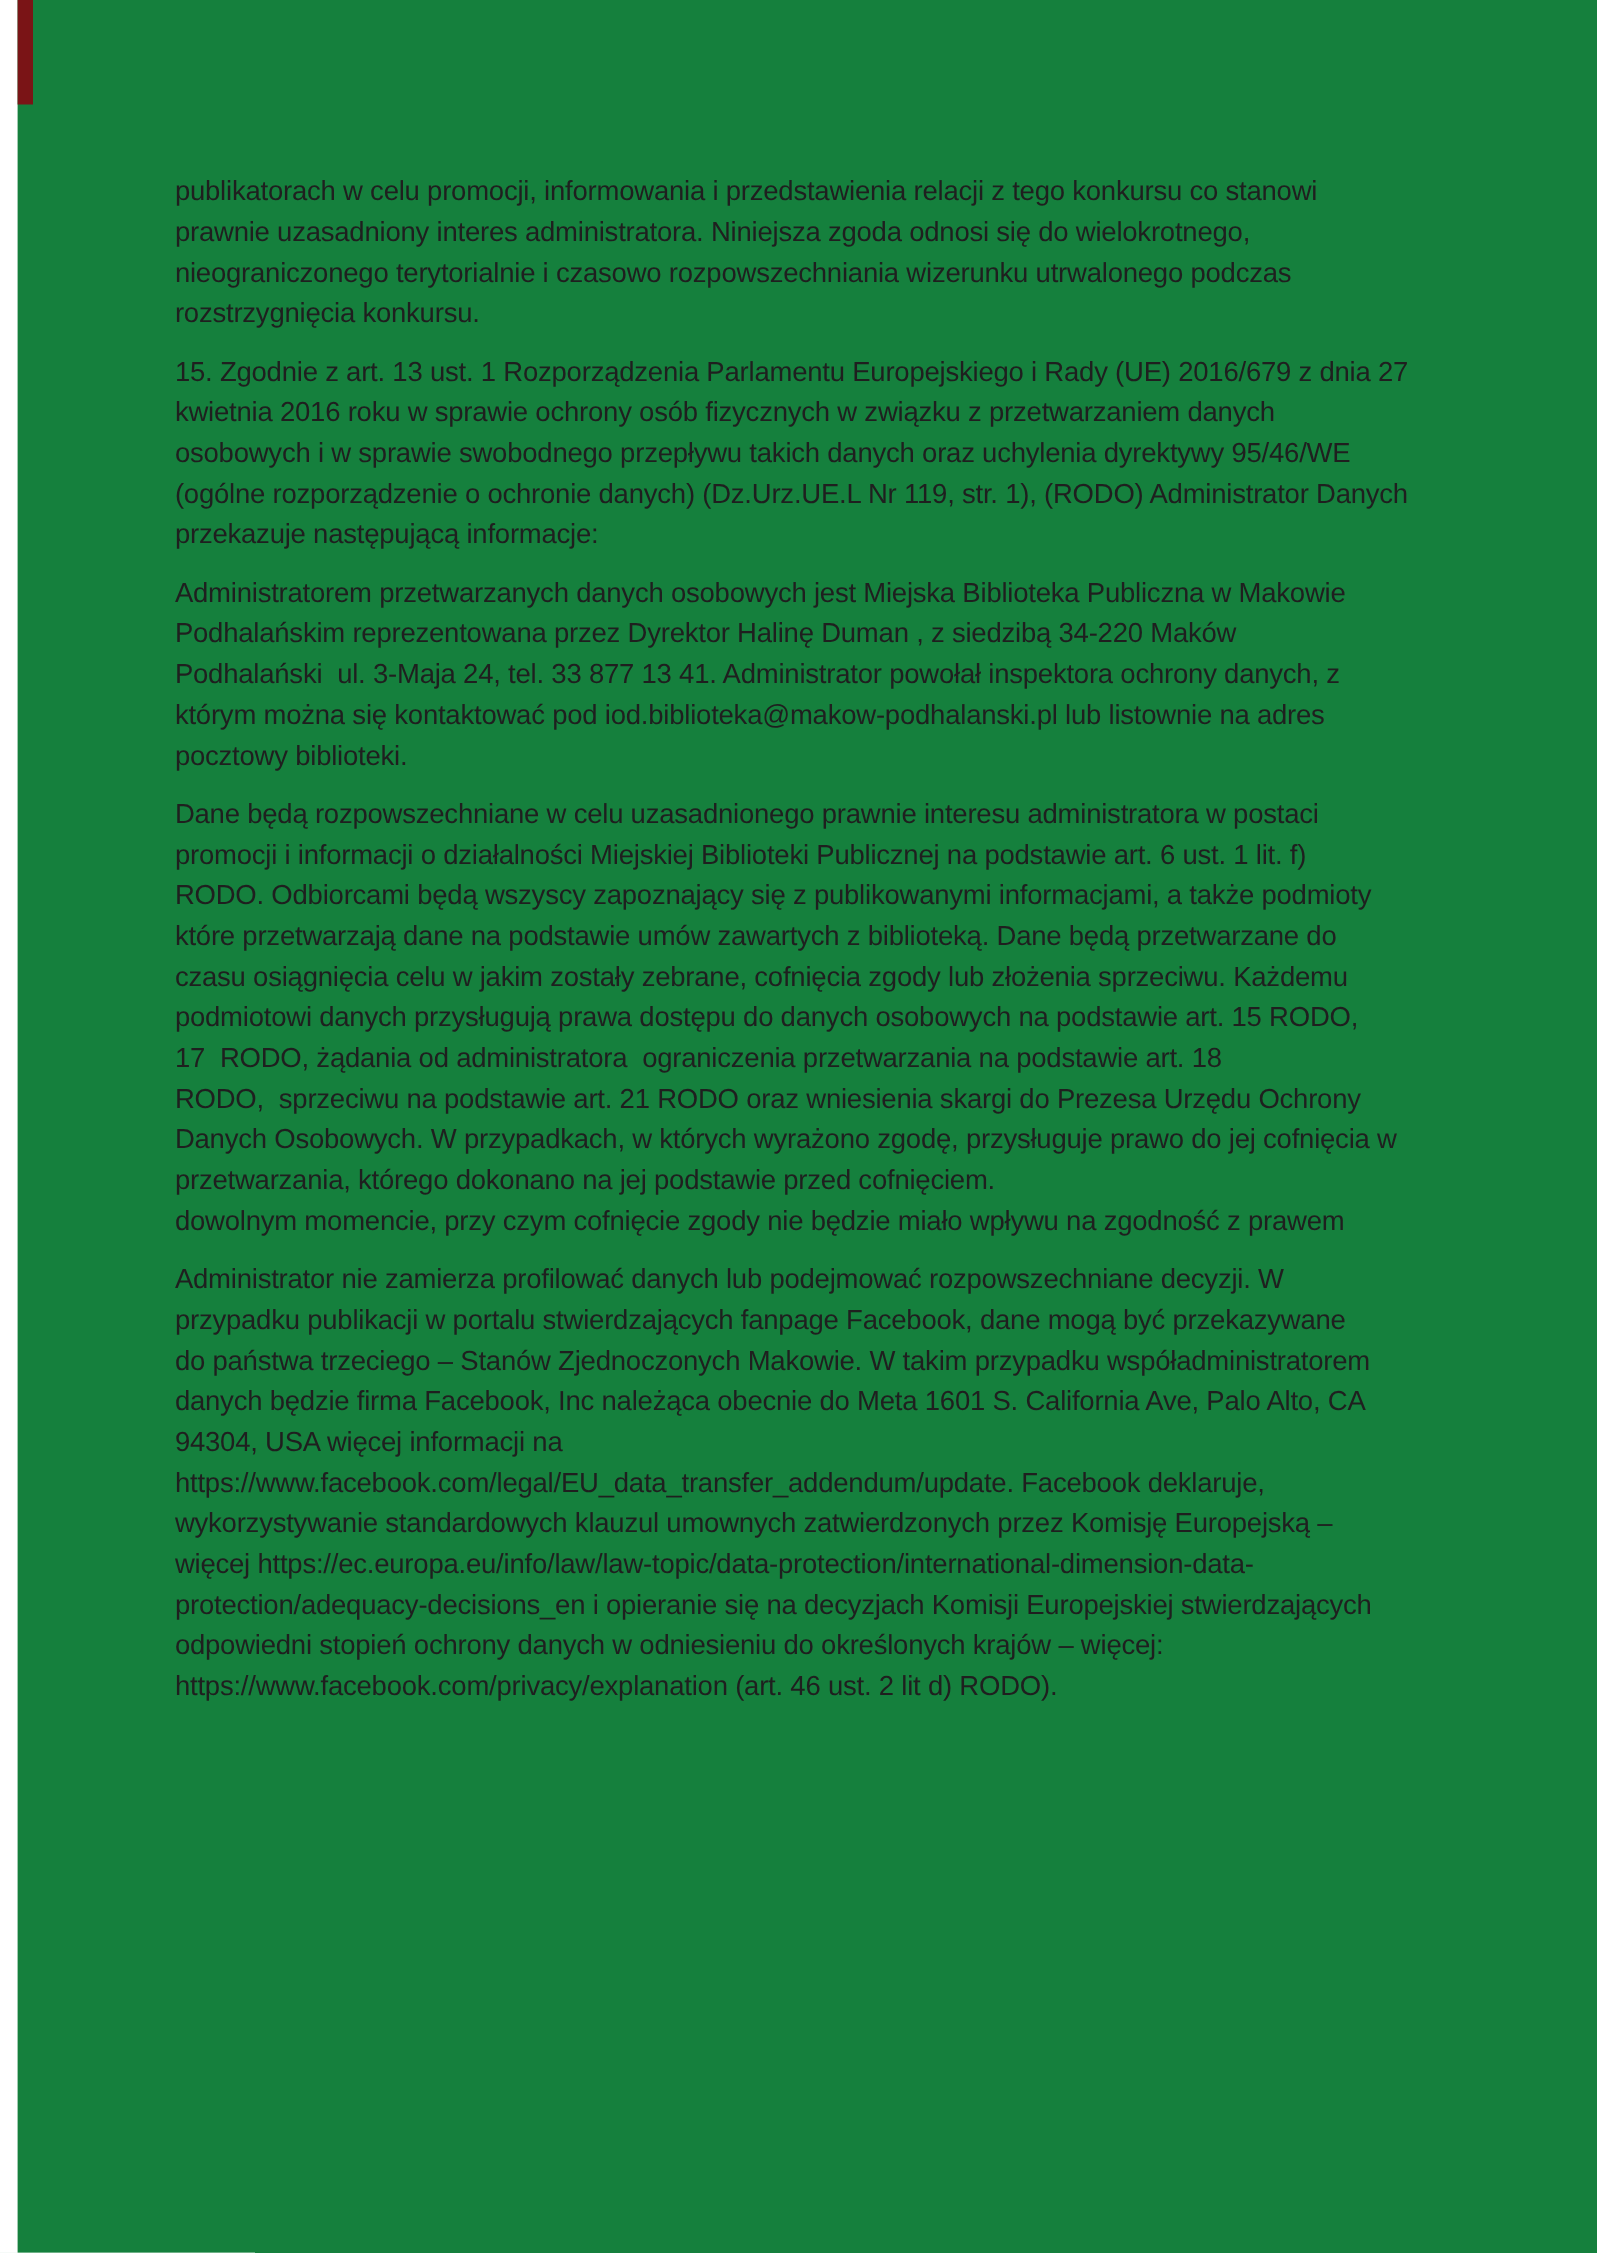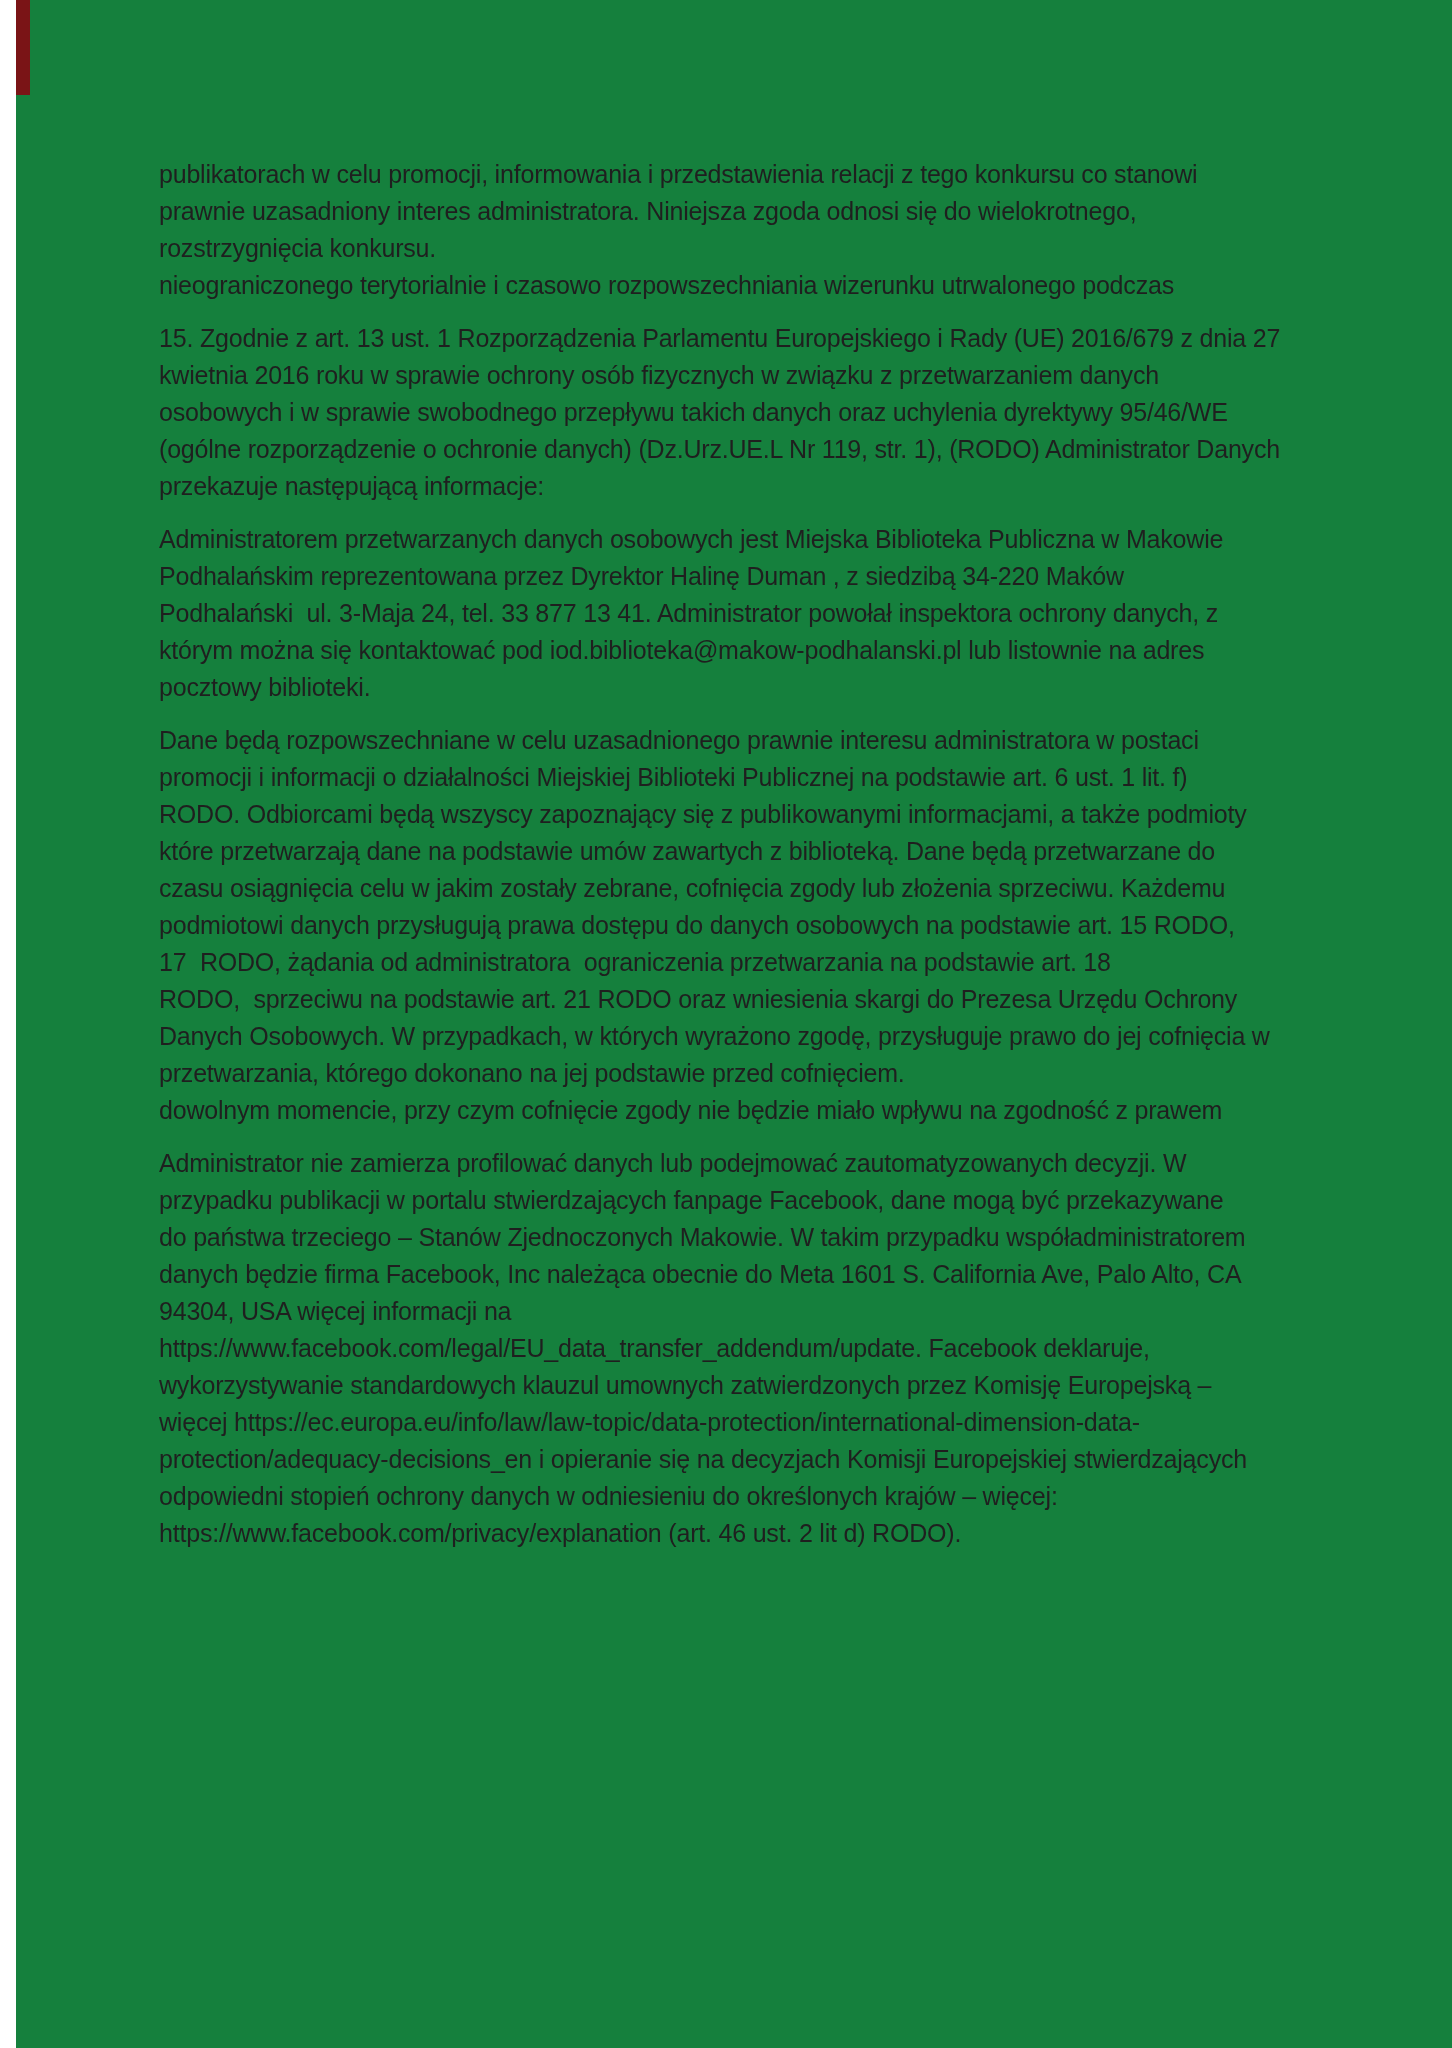--- a/index.html
+++ b/index.html
@@ -52,22 +52,22 @@
 
 <div class="page">
 
   <div class="edge-mark" style="background: rgb(122, 20, 22);"></div>
 
   <div class="doc-body" style="color: rgb(31, 31, 31);">
 
     <div class="paragraph">
       <div class="line">publikatorach w celu promocji, informowania i przedstawienia relacji z tego konkursu co stanowi</div>
       <div class="line">prawnie uzasadniony interes administratora. Niniejsza zgoda odnosi się do wielokrotnego,</div>
+      <div class="line">nieograniczonego terytorialnie i czasowo rozpowszechniania wizerunku utrwalonego podczas</div>
       <div class="line">rozstrzygnięcia konkursu.</div>
-      <div class="line">nieograniczonego terytorialnie i czasowo rozpowszechniania wizerunku utrwalonego podczas</div>
     </div>
 
     <div class="paragraph">
       <div class="line">15. Zgodnie z art. 13 ust. 1 Rozporządzenia Parlamentu Europejskiego i Rady (UE) 2016/679 z dnia 27</div>
       <div class="line">kwietnia 2016 roku w sprawie ochrony osób fizycznych w związku z przetwarzaniem danych</div>
       <div class="line">osobowych i w sprawie swobodnego przepływu takich danych oraz uchylenia dyrektywy 95/46/WE</div>
       <div class="line">(ogólne rozporządzenie o ochronie danych) (Dz.Urz.UE.L Nr 119, str. 1), (RODO) Administrator Danych</div>
       <div class="line">przekazuje następującą informacje:</div>
     </div>
 
@@ -87,21 +87,21 @@
       <div class="line">czasu osiągnięcia celu w jakim zostały zebrane, cofnięcia zgody lub złożenia sprzeciwu. Każdemu</div>
       <div class="line">podmiotowi danych przysługują prawa dostępu do danych osobowych na podstawie art. 15 RODO,</div>
       <div class="line">17  RODO, żądania od administratora  ograniczenia przetwarzania na podstawie art. 18</div>
       <div class="line">RODO,  sprzeciwu na podstawie art. 21 RODO oraz wniesienia skargi do Prezesa Urzędu Ochrony</div>
       <div class="line">Danych Osobowych. W przypadkach, w których wyrażono zgodę, przysługuje prawo do jej cofnięcia w</div>
       <div class="line">przetwarzania, którego dokonano na jej podstawie przed cofnięciem.</div>
       <div class="line">dowolnym momencie, przy czym cofnięcie zgody nie będzie miało wpływu na zgodność z prawem</div>
     </div>
 
     <div class="paragraph">
-      <div class="line">Administrator nie zamierza profilować danych lub podejmować zautomatyzowanych decyzji. W</div>
+      <div class="line">Administrator nie zamierza profilować danych lub podejmować rozpowszechniane decyzji. W</div>
       <div class="line">przypadku publikacji w portalu stwierdzających fanpage Facebook, dane mogą być przekazywane</div>
       <div class="line">do państwa trzeciego – Stanów Zjednoczonych Makowie. W takim przypadku współadministratorem</div>
       <div class="line">danych będzie firma Facebook, Inc należąca obecnie do Meta 1601 S. California Ave, Palo Alto, CA</div>
       <div class="line">94304, USA więcej informacji na</div>
       <div class="line">https://www.facebook.com/legal/EU_data_transfer_addendum/update. Facebook deklaruje,</div>
       <div class="line">wykorzystywanie standardowych klauzul umownych zatwierdzonych przez Komisję Europejską –</div>
       <div class="line">więcej https://ec.europa.eu/info/law/law-topic/data-protection/international-dimension-data-</div>
       <div class="line">protection/adequacy-decisions_en i opieranie się na decyzjach Komisji Europejskiej stwierdzających</div>
       <div class="line">odpowiedni stopień ochrony danych w odniesieniu do określonych krajów – więcej:</div>
       <div class="line">https://www.facebook.com/privacy/explanation (art. 46 ust. 2 lit d) RODO).</div>

